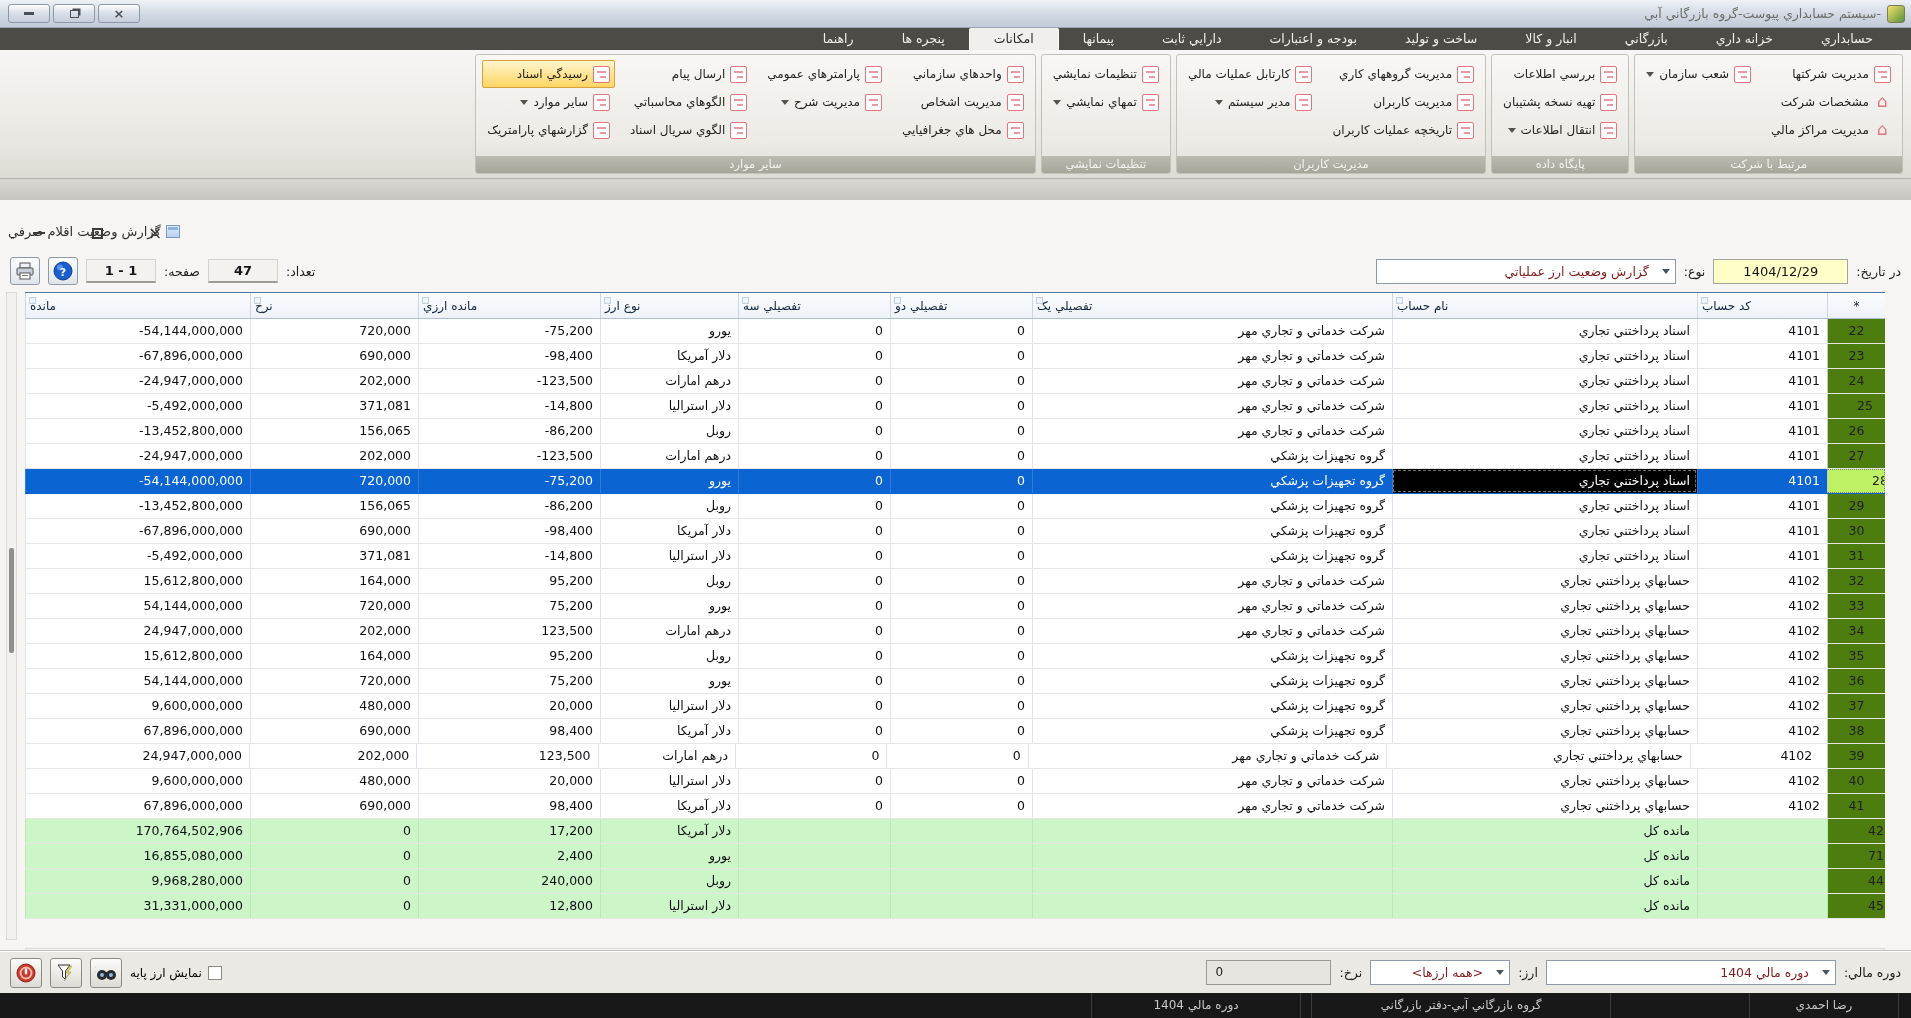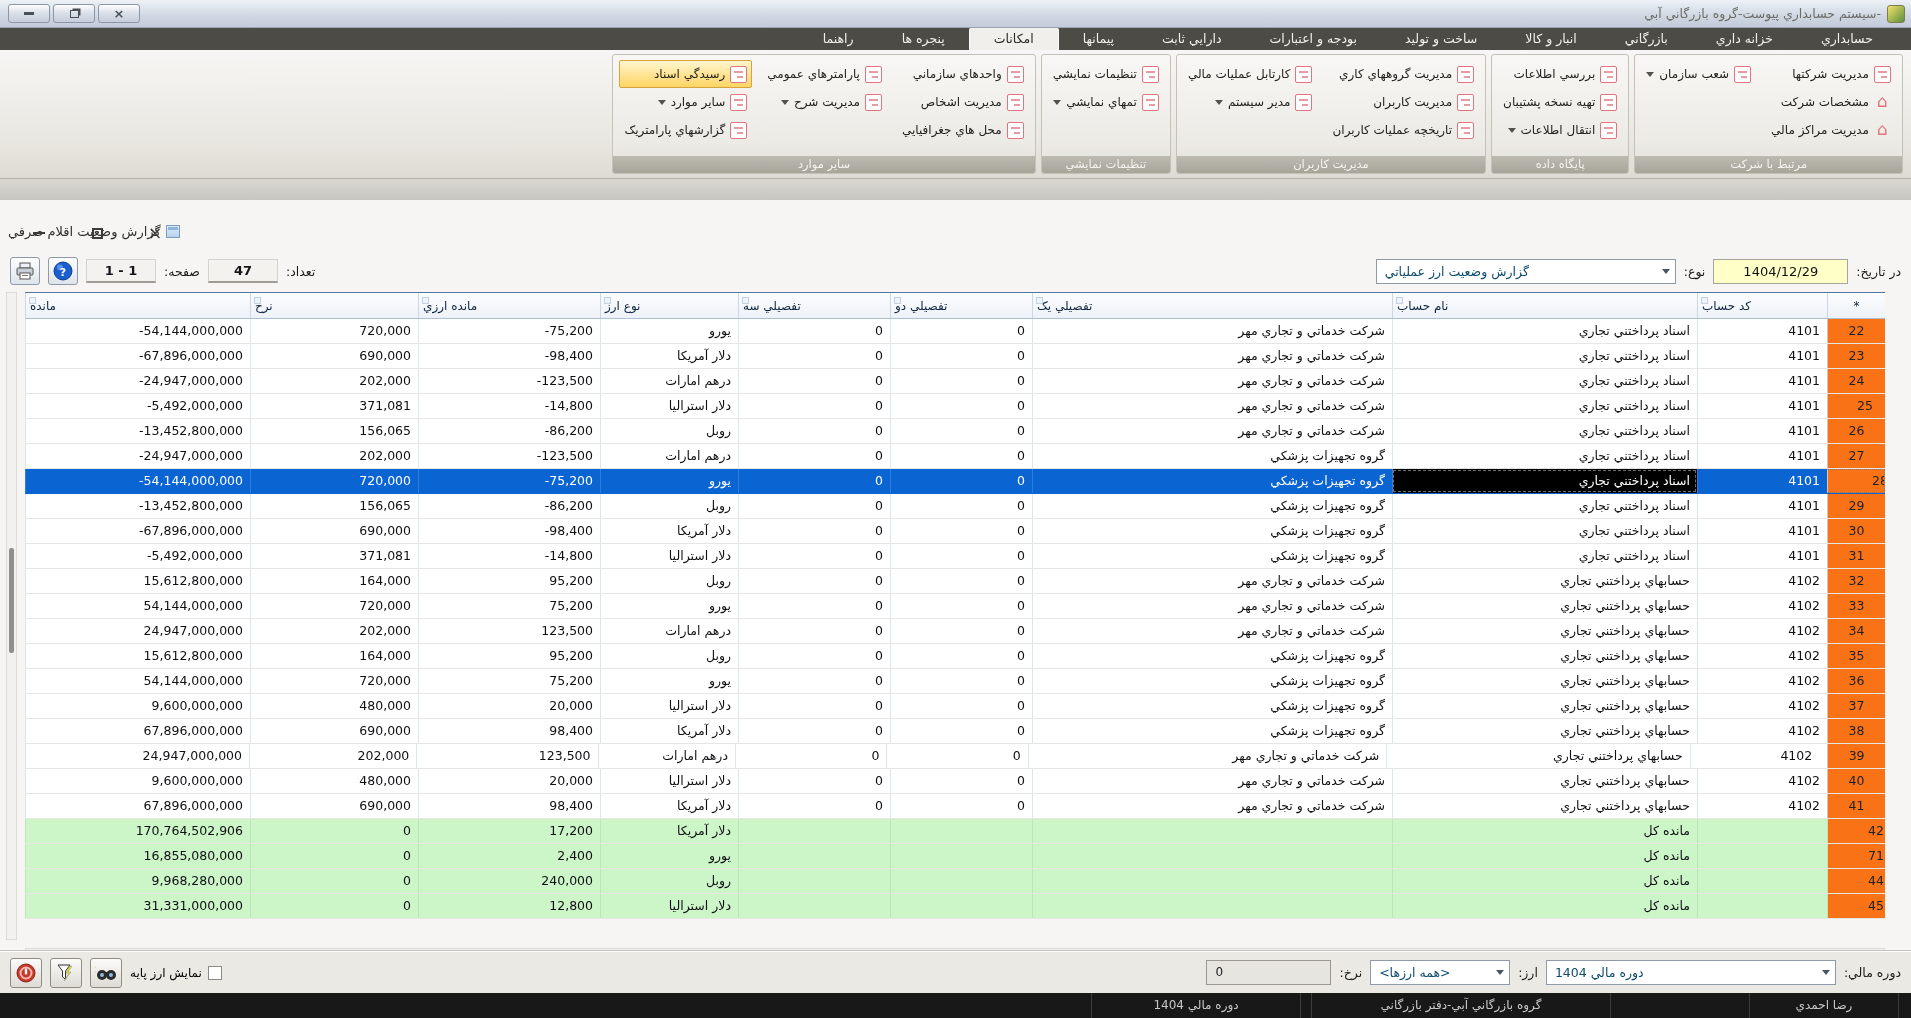--- a/index.html
+++ b/index.html
@@ -55,43 +55,43 @@
   .rc .bar { width:12px; height:2px; background:#3a3a36; }
   .rc .sq { width:11px; height:11px; border:2px solid #3a3a36; }
   .rc .x { font-size:17px; line-height:1; }
 
   
   .rep-toolbar { position:absolute; top:52px; left:0; right:0; height:38px; display:flex; justify-content:space-between; align-items:center; padding:0 10px; }
   .rt-right,.rt-left { display:flex; align-items:center; gap:8px; }
   .rt-label { font-size:12.5px; color:#1d1d1a; }
   .date-box { width:135px; height:25px; background:#ffffc8; border:1px solid #a5a5a0; text-align:center; line-height:23px; direction:ltr; font-size:13px; color:#111; }
   .combo { height:25px; background:#fff; border:1px solid #8e9aa8; display:flex; align-items:center; direction:rtl; }
-  .combo .val { flex:1; text-align:left; padding:0 8px; font-size:12.5px; color:#0c4a6e; }
+  .combo .val { flex:1; text-align:right; padding:0 8px; font-size:12.5px; color:#7f1d1d; }
   .combo .cArr { width:18px; display:flex; align-items:center; justify-content:center; }
   .combo .cArr i { width:0; height:0; border:4px solid transparent; border-top:5px solid #4a5462; margin-top:4px; }
   .combo.type { width:300px; }
   .stat-box { min-width:70px; height:24px; background:#f3f2ef; border:1px solid #d4d2cc; border-bottom:2px solid #9d9b94; text-align:center; font-weight:bold; font-size:13px; line-height:22px; color:#15151a; direction:ltr; padding:0 10px; }
   .tool-btn { width:30px; height:28px; border:1px solid #8e9aa8; border-radius:3px; background:linear-gradient(#fefefe,#dfe4ea); display:flex; align-items:center; justify-content:center; }
 
   
   .grid { position:absolute; top:92px; right:26px; width:1860px; border-top:1px solid #50759f; }
   .ghead { display:flex; direction:rtl; height:26px; background:linear-gradient(#fbfcfe,#eef2f8); border-bottom:1px solid #aebfd4; }
   .hc { position:relative; display:flex; align-items:center; justify-content:flex-end; padding:0 7px 0 4px; border-left:1px solid #ccd7e5; font-size:12px; color:#10253f; }
   .hic { position:absolute; left:3px; top:4px; width:7px; height:7px; border:1px solid #c3d2e2; background:#eef4fa; }
   .hc.center { justify-content:center; padding:0; }
   .grow { display:flex; direction:rtl; height:25px; background:#fff; border-bottom:1px solid #e6e6e4; }
   .gc { border-left:1px solid #dde5ee; padding:0 7px; line-height:24px; font-size:12.5px; color:#101014; overflow:hidden; white-space:nowrap; }
   .gc.t { text-align:right; }
   .gc.cur { padding-left:14px; }
   .gc.n { direction:ltr; text-align:right; font-size:12.5px; }
   .gc.c { text-align:center; direction:ltr; }
-  .gc.rn { background:#f97316; border-left:1px solid #c9c9cc; color:#222; }
+  .gc.rn { background:#4d7c0f; border-left:1px solid #c9c9cc; color:#222; }
   .grow.sel { background:#0a64d2; border-bottom-color:#0a64d2; }
   .grow.sel .gc { color:#fff; border-left-color:#2f7cdc; }
-  .grow.sel .gc.rn { background:#f97316; color:#222; border:1px dotted #7a7a7a; border-left:1px solid #c9c9cc; line-height:22px;padding-left:44px; }
+  .grow.sel .gc.rn { background:#bef264; color:#222; border:1px dotted #7a7a7a; border-left:1px solid #c9c9cc; line-height:22px;padding-left:44px; }
   .grow.sel .gc.focus { background:#000; outline:1px dashed #6f6f6f; outline-offset:-2px; }
   .grow.tot { background:#ccf5c8; }
   .grow.tot .gc { border-left-color:#bfe4bb;padding-left:40px; }
 
   
   .vscroll { position:absolute; top:92px; left:6px; width:11px; height:648px; background:#f2f1ef; border:1px solid #dcdad5; }
   .vthumb { position:absolute; left:2px; width:5px; top:255px; height:105px; background:#8f8f8b; border-radius:2px; }
   .hscroll { position:absolute; top:748px; right:26px; width:1860px; height:11px; background:#f2f1ef; border:1px solid #dcdad5; }
   .hthumb { position:absolute; top:2px; height:5px; right:110px; left:8px; background:#8f8f8b; border-radius:2px; }
 
@@ -261,20 +261,34 @@
             <span class="ric"></span>
             <span class="rlb">پارامترهاي عمومي</span>
           </div>
           <div class="ritem">
             <span class="ric"></span>
             <span class="rlb">مديريت شرح</span>
             <span class="arr"></span>
           </div>
         </div>
         <div class="rcol">
+          <div class="ritem">
+            <span class="ric"></span>
+            <span class="rlb">ارسال پيام</span>
+          </div>
+          <div class="ritem">
+            <span class="ric"></span>
+            <span class="rlb">الگوهاي محاسباتي</span>
+          </div>
+          <div class="ritem">
+            <span class="ric"></span>
+            <span class="rlb">الگوي سريال اسناد</span>
+          </div>
+        </div>
+        <div class="rcol">
           <div class="ritem hl">
             <span class="ric"></span>
             <span class="rlb">رسيدگي اسناد</span>
           </div>
           <div class="ritem">
             <span class="ric"></span>
             <span class="rlb">ساير موارد</span>
             <span class="arr"></span>
           </div>
           <div class="ritem">

